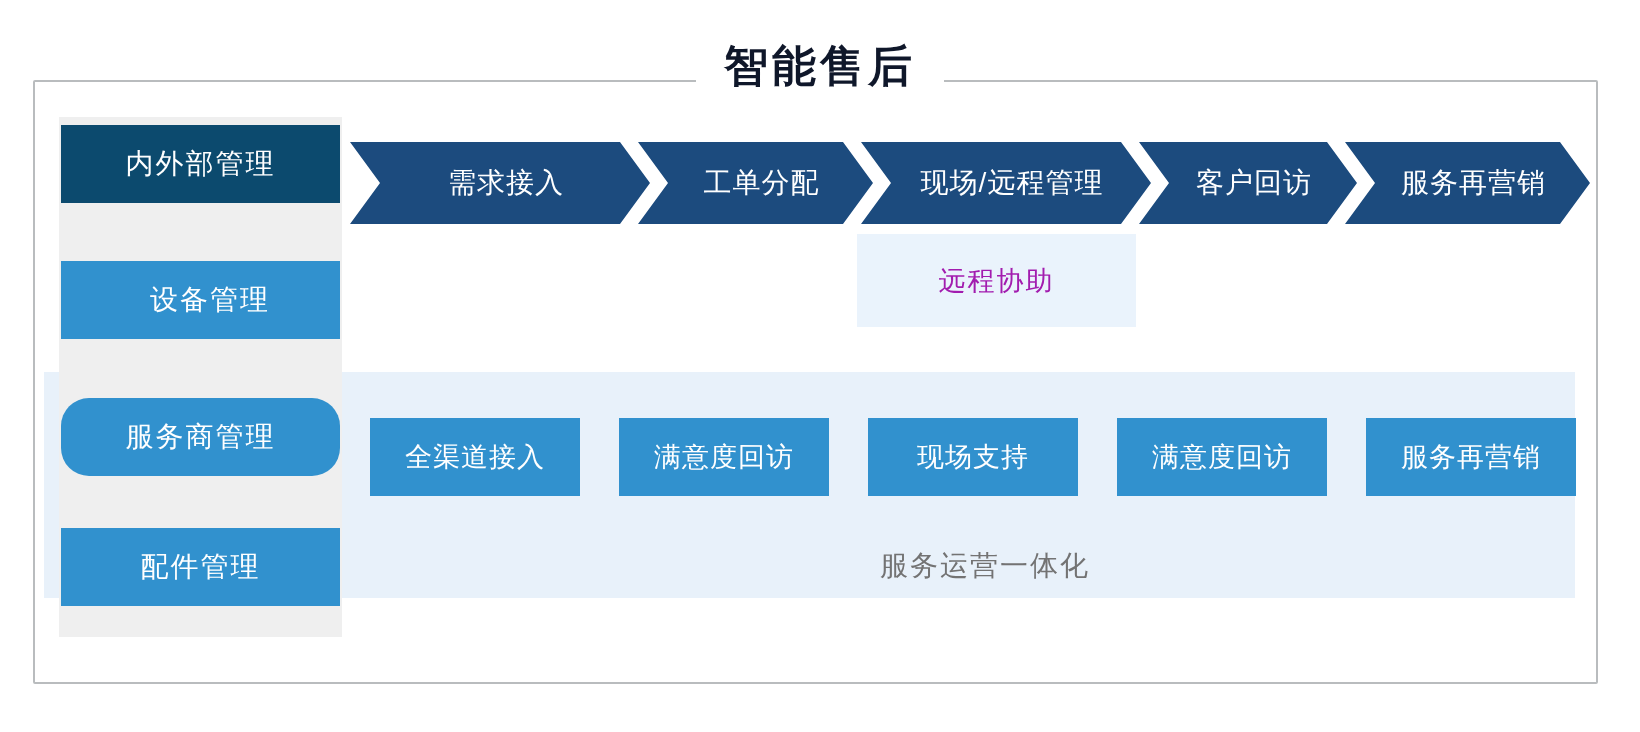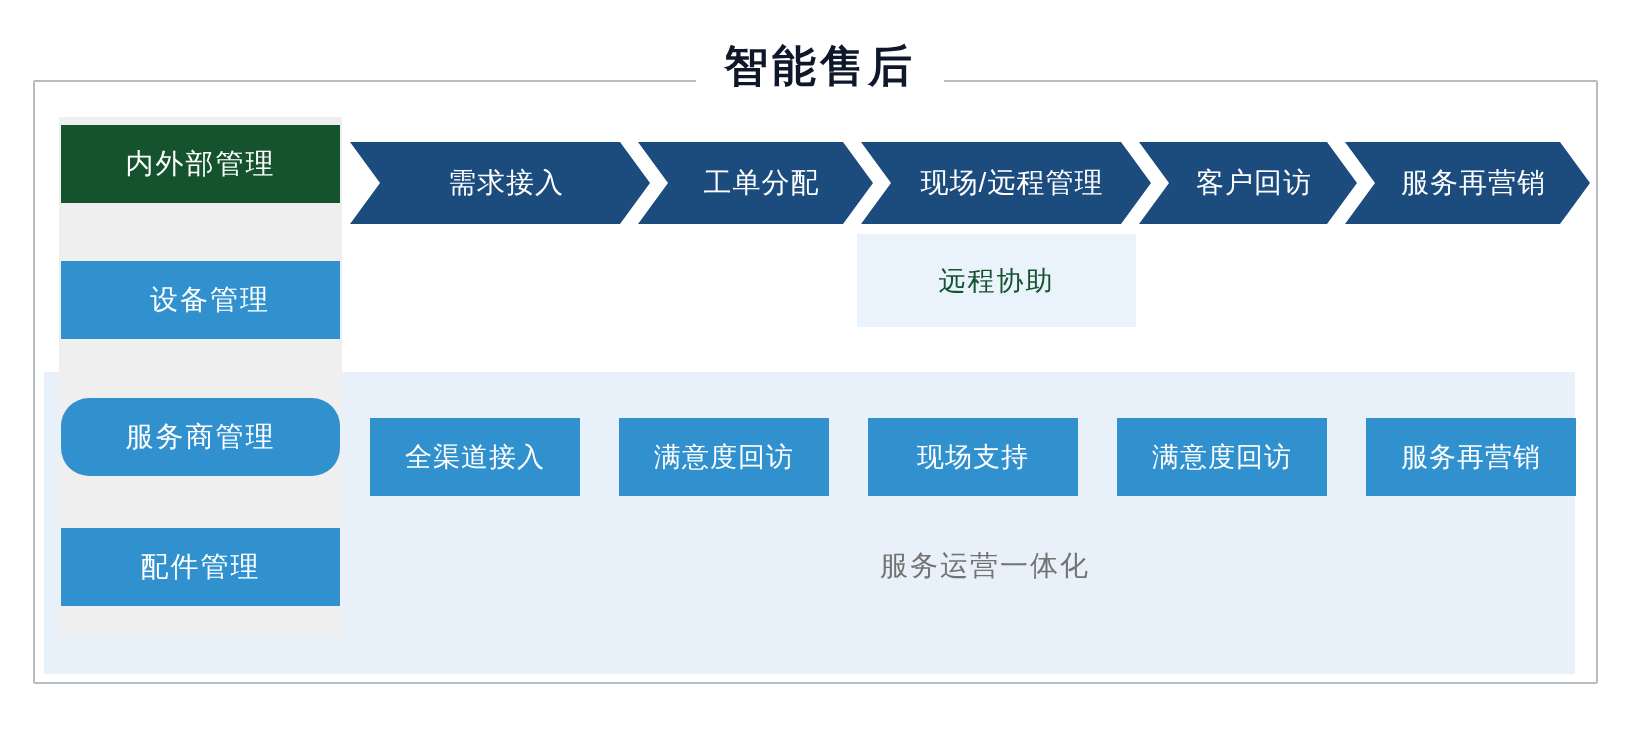--- a/index.html
+++ b/index.html
@@ -31,21 +31,21 @@
     letter-spacing: 4px;
     color: #0f172a;
     line-height: 52px;
     white-space: nowrap;
     z-index: 5;
   }
 
   
   .band {
     position: absolute;
-    left: 9px; top: 290px; width: 1531px; height: 302px;
+    left: 9px; top: 290px; width: 1531px; height: 226px;
     background: #e8f1fa;
   }
   .band-box {
     position: absolute;
     top: 46px; width: 210px; height: 78px;
     background: #3191ce;
     color: #ffffff;
     font-size: 27px; letter-spacing: 1px;
     display: flex; align-items: center; justify-content: center;
     white-space: nowrap;
@@ -58,42 +58,42 @@
     color: #737373;
     line-height: 36px;
     white-space: nowrap;
   }
 
   
   .callout {
     position: absolute;
     left: 822px; top: 152px; width: 279px; height: 93px;
     background: #eaf3fc;
-    color: #14532d;
+    color: #a21caf;
     font-size: 27px; letter-spacing: 2px;
     display: flex; align-items: center; justify-content: center;
     white-space: nowrap;
   }
 
   
   .sidebar {
     position: absolute;
     left: 24px; top: 35px; width: 283px; height: 520px;
     background: #efefef;
     z-index: 2;
   }
   .sidebar-item {
     position: absolute;
     left: 2px; right: 2px; height: 78px;
     display: flex; align-items: center; justify-content: center;
     color: #ffffff;
     font-size: 28px; letter-spacing: 2px;
     white-space: nowrap;
   }
-  .sidebar-item.dark  { background: #14532d; }
+  .sidebar-item.dark  { background: #0c4a6e; }
   .sidebar-item.light { background: #3191ce; }
   .sidebar-item:nth-of-type(1) { top: 8px; }
   .sidebar-item:nth-of-type(2) { top: 144px; padding-left: 19px; }
   .sidebar-item:nth-of-type(3) { top: 281px; border-radius: 28px; }
   .sidebar-item:nth-of-type(4) { top: 411px; }
 
   
   .chevron-row {
     position: absolute;
     left: 315px; top: 41px; height: 82px;

